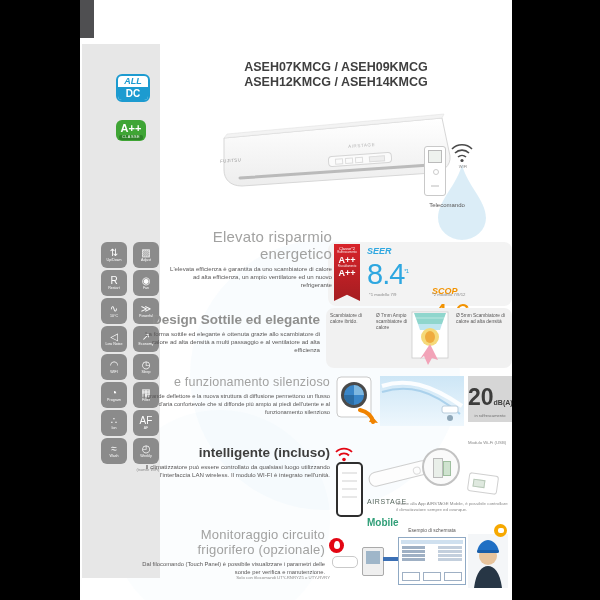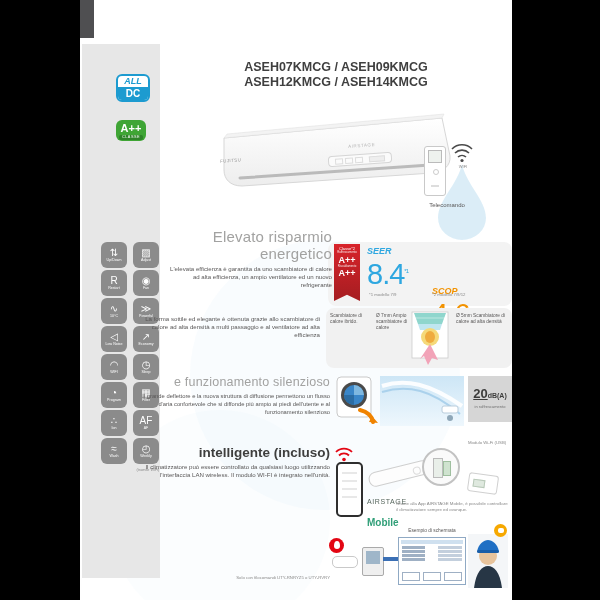--- a/index.html
+++ b/index.html
@@ -60,21 +60,21 @@
   .ribbon .rv{font-size:9px;font-weight:bold;line-height:10px;}
 
   .metric .ml{font-weight:bold;font-style:italic;font-size:9px;line-height:9px;}
   .metric .mv{font-size:29px;line-height:30px;letter-spacing:-1px;}
   .metric sup{font-size:6px;}
   .seer{color:#2ea7e0;} .scop{color:#f29200;margin-top:40px;}
 
   .minilabel{font-size:4.8px;line-height:5.8px;color:#595757;}
 
   .noisebox{left:388px;top:376px;width:44px;height:46px;background:#d6d6d6;color:#3c3c3b;text-align:center;padding-top:8px;box-sizing:border-box;}
-  .noisebox .nv{font-size:13px;font-weight:bold;text-decoration:underline;}
+  .noisebox .nv{font-size:23px;font-weight:bold;}
   .noisebox .nu{font-size:7px;font-weight:bold;}
   .noisebox .nn{display:block;font-size:4px;color:#707070;margin-top:2px;}
 
   .phone{left:256px;top:462px;width:27px;height:55px;border:2px solid #2e2e2e;border-radius:5px;background:#fff;box-sizing:border-box;}
   .phone .ln{position:absolute;left:4px;right:4px;height:2px;background:#e8e8e8;}
   .app .a1{font-size:7px;letter-spacing:.6px;color:#55655c;line-height:9px;}
   .app .a2{font-size:10px;font-weight:bold;color:#2f9e77;line-height:9px;margin-top:12px;}
 
   .unitpill{left:288px;top:466px;width:60px;height:13px;background:#fdfdfd;border:1px solid #cfcfcf;border-radius:7px;transform:rotate(-14deg);}
   .unitpill i{position:absolute;right:8px;top:4px;width:6px;height:6px;border:1px solid #ddd;border-radius:50%;}
@@ -254,20 +254,21 @@
     <div class="mv"><span>8.4</span><sup>*1</sup></div>
   </div>
   <div class="abs metric scop" style="left:352px;top:247px;">
     <div class="ml">SCOP</div>
     <div class="mv"><span>4.6</span><sup>*2</sup></div>
   </div>
   <div class="abs footnote" style="left:289px;top:292px;">*1 modello 7/9</div>
   <div class="abs footnote" style="left:352px;top:292px;">*2 modello 7/9/12</div>
 
   <div class="abs headblk" style="left:58px;top:312px;width:182px;">
+    <div class="h-gray-b">Design Sottile ed elegante</div>
     <div class="bodytxt">La forma sottile ed elegante è ottenuta grazie allo scambiatore di calore ad alta densità a multi passaggio e al ventilatore ad alta efficienza</div>
   </div>
   <div class="abs panel" style="left:246px;top:308px;width:186px;height:60px;background:#f1f1f1;"></div>
   <div class="abs minilabel" style="left:250px;top:313px;width:44px;">Scambiatore di calore ibrido.</div>
   <div class="abs minilabel" style="left:296px;top:313px;width:32px;">Ø 7mm Ampio scambiatore di calore</div>
   <svg class="abs" style="left:328px;top:310px;" width="44" height="56" viewBox="0 0 44 56">
     <rect x="4" y="2" width="36" height="46" fill="#fff" stroke="#ccc" stroke-width=".8"></rect>
     <polygon points="6,3 38,3 34,14 10,14" fill="#8fd6cd"></polygon>
     <polygon points="10,14 34,14 32,20 12,20" fill="#bfe6f0"></polygon>
     <ellipse cx="22" cy="27" rx="9" ry="9" fill="#f5d97a"></ellipse>
@@ -333,20 +334,25 @@
   <div class="abs magcircle">
       <span class="m1"></span>
       <span class="m2"></span>
     </div>
   <div class="abs wificard">
       <i></i>
     </div>
   <div class="abs footnote" style="left:388px;top:440px;width:44px;">Modulo Wi-Fi (USB)</div>
   <div class="abs footnote" style="left:316px;top:501px;width:112px;font-size:4.4px;line-height:5.6px;">Grazie alla App AIRSTAGE Mobile, è possibile controllare il climatizzatore sempre ed ovunque.</div>
 
+  <div class="abs headblk" style="left:52px;top:528px;width:193px;">
+    <div class="h-gray" style="font-size:13px;line-height:14.5px;">Monitoraggio circuito</div>
+    <div class="h-gray" style="font-size:13px;line-height:14.5px;">frigorifero (opzionale)</div>
+    <div class="bodytxt" style="font-size:5.8px;">Dal filocomando (Touch Panel) è possibile visualizzare i parametri delle sonde per verifica e manutenzione.</div>
+  </div>
   <div class="abs redcircle">
       <span class="dropw"></span>
     </div>
   <div class="abs footnote" style="left:58px;top:575px;width:192px;text-align:right;">Solo con filocomandi UTY-RNRYZ5 o UTY-RVRY</div>
   <div class="abs filopill"></div>
   <div class="abs touchpanel">
       <i></i>
     </div>
   <div class="abs bluearrow"></div>
   <div class="abs scr-label">Esempio di schermata</div>

